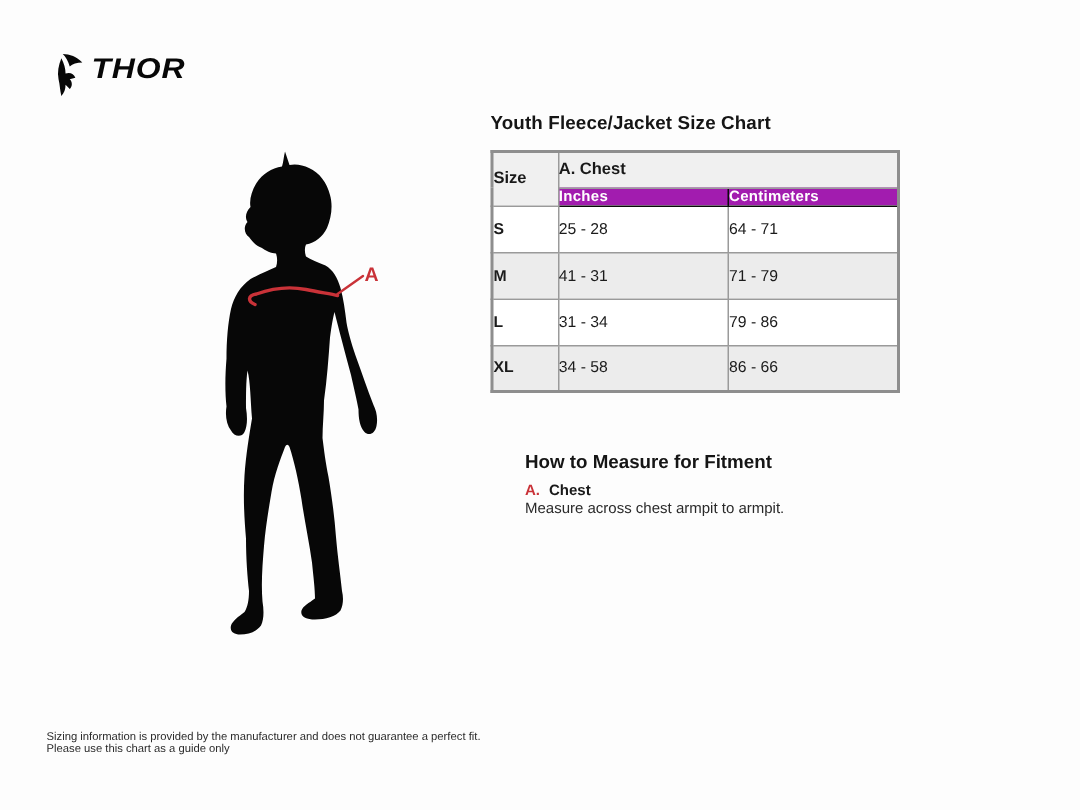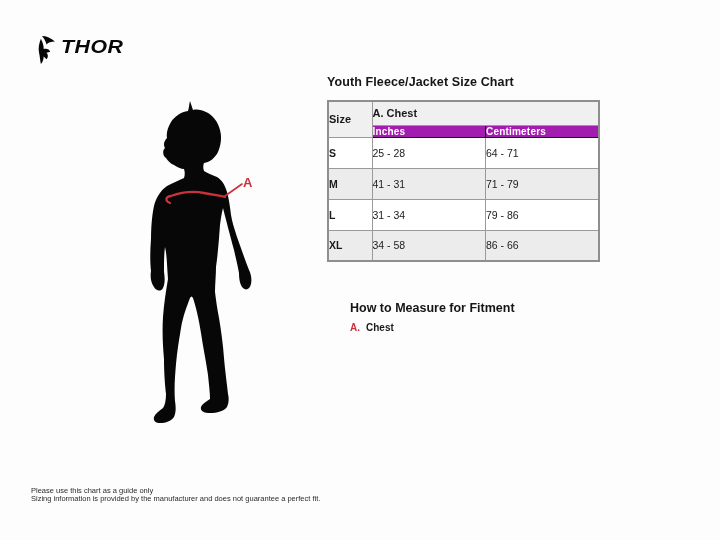--- a/index.html
+++ b/index.html
@@ -175,21 +175,22 @@
         <td>86 - 66</td>
       </tr>
     </tbody>
       </table>
   </div>
 
   <div class="measure-guide">
     <div class="measure-heading">How to Measure for Fitment</div>
     <div class="measure-item">
       <span class="measure-key">A.</span><span class="measure-label">Chest</span>
+      <div class="measure-desc">Measure across chest armpit to armpit.</div>
     </div>
   </div>
 
   <div class="footer">
+    <div>Sizing information is provided by the manufacturer and does not guarantee a perfect fit.</div>
     <div>Please use this chart as a guide only</div>
-    <div>Sizing information is provided by the manufacturer and does not guarantee a perfect fit.</div>
   </div>
 
 </div>
 
 </body></html>

